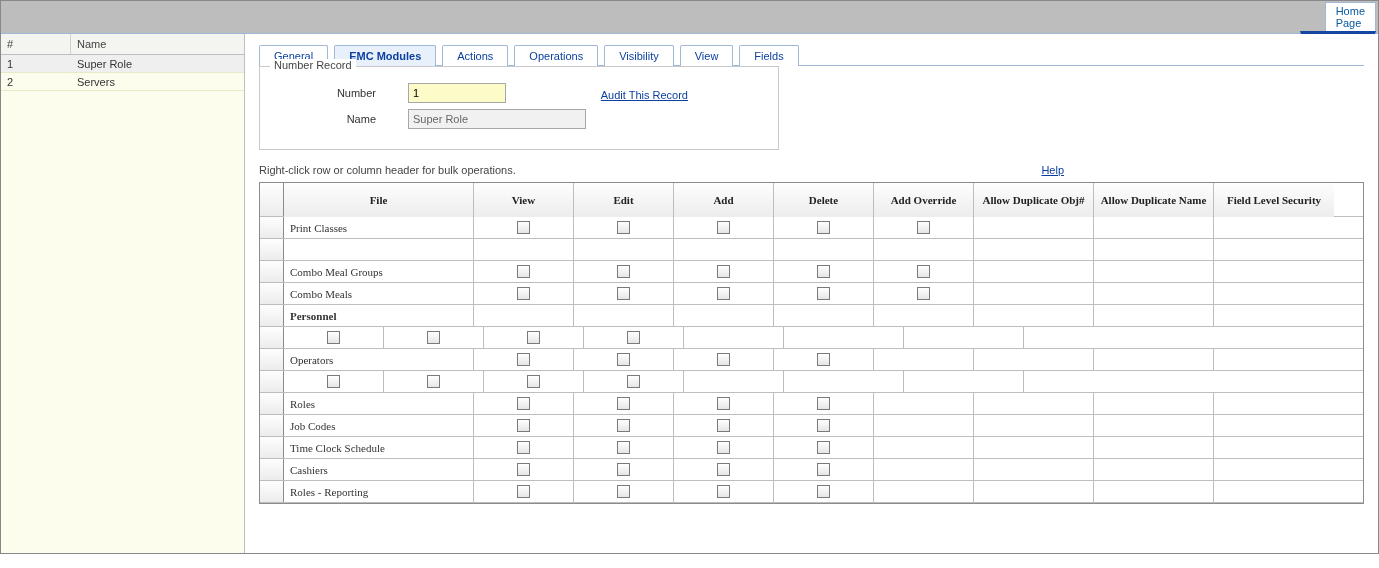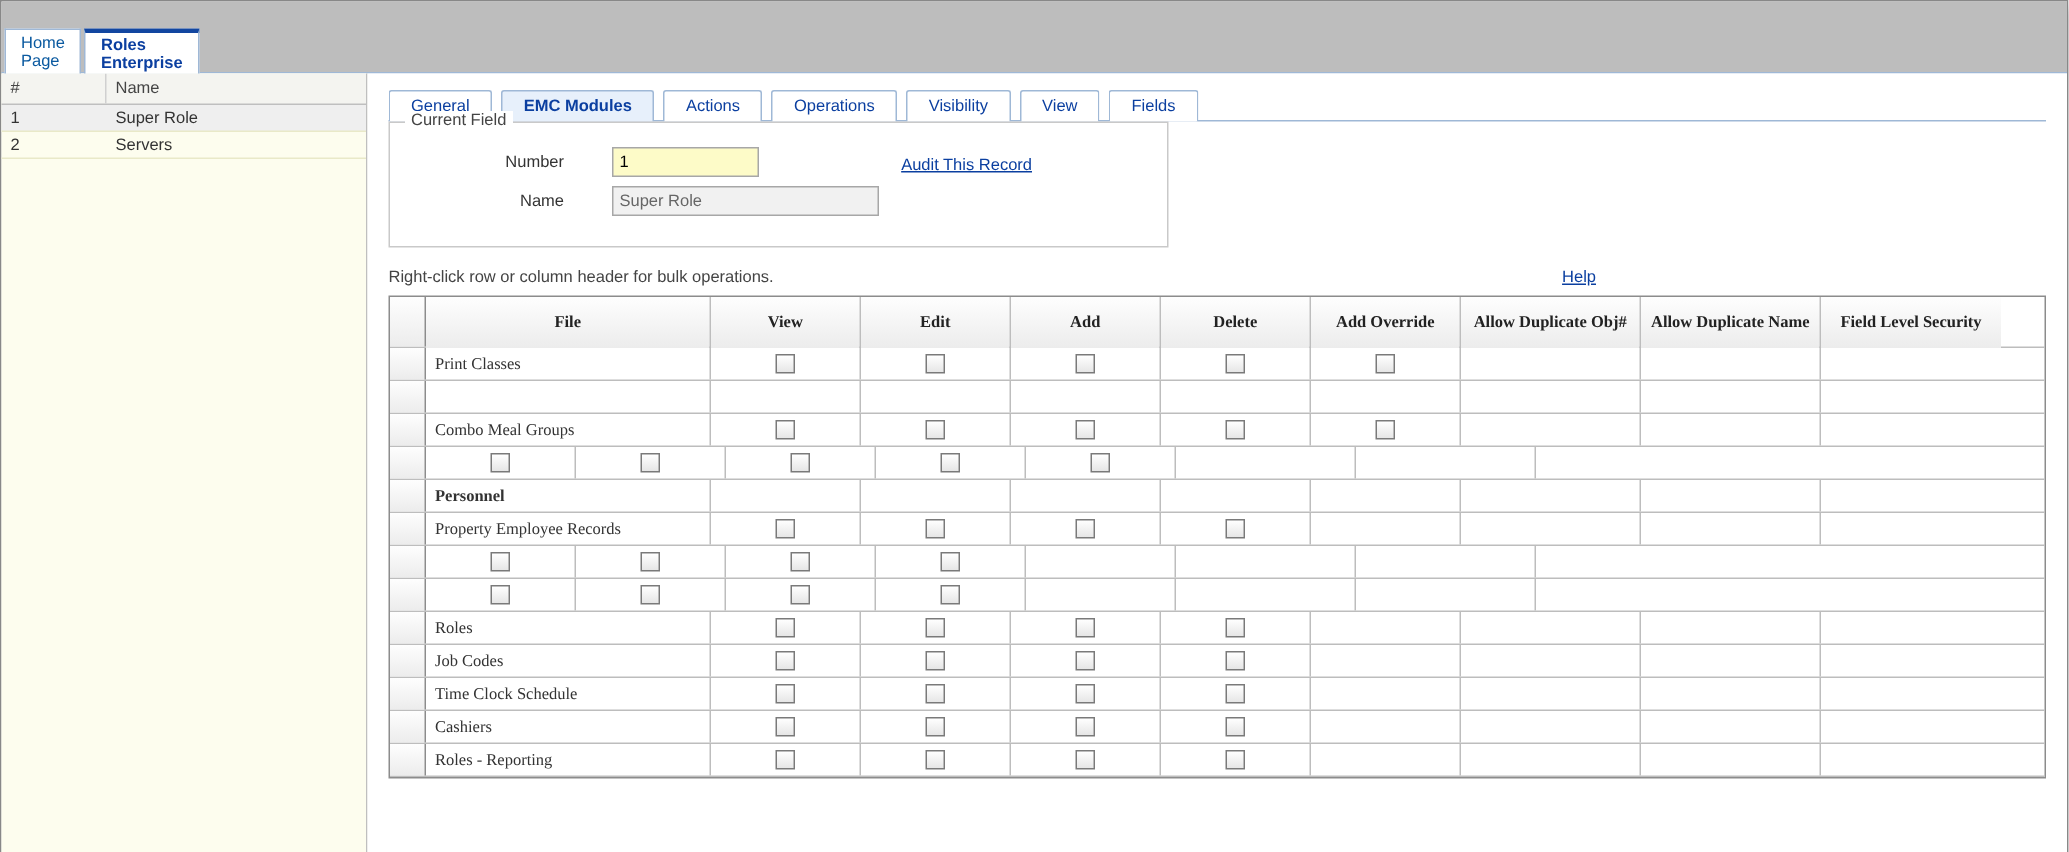--- a/index.html
+++ b/index.html
@@ -15,22 +15,23 @@
     border: 1px solid #888;
     box-shadow: 6px 6px 6px rgba(0,0,0,0.35);
     background: #fff;
     position: relative;
   }
   
   .top-tabstrip {
     display: flex;
     align-items: flex-end;
     background: #bdbdbd;
-    height: 47px;
+    height: 32px;
     padding-left: 2px;
+    flex-direction: column;
   }
   .top-tab {
     background: #fff;
     border: 1px solid #9fb8d6;
     border-bottom: none;
     margin-right: 2px;
     padding: 2px 10px 2px 10px;
     font-size: 11px;
     color: #0b5aa0;
     height: 30px;
@@ -258,21 +259,21 @@
         <div class="mid-tab">General</div>
         <div class="mid-tab active">EMC Modules</div>
         <div class="mid-tab">Actions</div>
         <div class="mid-tab">Operations</div>
         <div class="mid-tab">Visibility</div>
         <div class="mid-tab">View</div>
         <div class="mid-tab">Fields</div>
       </div>
 
       <div class="fieldset">
-        <span class="legend">Current Field</span>
+        <span class="legend">Number Record</span>
         <span class="audit-link">Audit This Record</span>
         <div class="form-row">
           <label>Number</label>
           <input type="text" class="num-input" value="1" style="">
         </div>
         <div class="form-row">
           <label>Name</label>
           <input type="text" class="name-input" readonly="" value="Super Role" style="">
         </div>
       </div>
@@ -347,20 +348,21 @@
               </div>
               <div class="cell c-check center">
                 <span class="cb"></span>
               </div>
               <div class="cell c-wide center"></div>
               <div class="cell c-wide center"></div>
               <div class="cell c-wide center" style="border-right: none;"></div>
             </div>
             <div class="grid-row">
               <div class="rowhead"></div>
+              <div class="cell c-file">Combo Meals</div>
               <div class="cell c-check center">
                 <span class="cb"></span>
               </div>
               <div class="cell c-check center">
                 <span class="cb"></span>
               </div>
               <div class="cell c-check center">
                 <span class="cb"></span>
               </div>
               <div class="cell c-check center">
@@ -380,40 +382,40 @@
               <div class="cell c-check center"></div>
               <div class="cell c-check center"></div>
               <div class="cell c-check center"></div>
               <div class="cell c-check center"></div>
               <div class="cell c-wide center"></div>
               <div class="cell c-wide center"></div>
               <div class="cell c-wide center" style="border-right: none;"></div>
             </div>
             <div class="grid-row">
               <div class="rowhead"></div>
-              <div class="cell c-file">Property Employee Records</div>
-              <div class="cell c-check center">
-                <span class="cb"></span>
-              </div>
-              <div class="cell c-check center">
-                <span class="cb"></span>
-              </div>
-              <div class="cell c-check center">
-                <span class="cb"></span>
-              </div>
-              <div class="cell c-check center">
-                <span class="cb"></span>
-              </div>
-              <div class="cell c-check center"></div>
-              <div class="cell c-wide center"></div>
-              <div class="cell c-wide center"></div>
-              <div class="cell c-wide center" style="border-right: none;"></div>
-            </div>
-            <div class="grid-row">
-              <div class="rowhead"></div>
+              <div class="cell c-check center">
+                <span class="cb"></span>
+              </div>
+              <div class="cell c-check center">
+                <span class="cb"></span>
+              </div>
+              <div class="cell c-check center">
+                <span class="cb"></span>
+              </div>
+              <div class="cell c-check center">
+                <span class="cb"></span>
+              </div>
+              <div class="cell c-check center"></div>
+              <div class="cell c-wide center"></div>
+              <div class="cell c-wide center"></div>
+              <div class="cell c-wide center" style="border-right: none;"></div>
+            </div>
+            <div class="grid-row">
+              <div class="rowhead"></div>
+              <div class="cell c-file">Operators</div>
               <div class="cell c-check center">
                 <span class="cb"></span>
               </div>
               <div class="cell c-check center">
                 <span class="cb"></span>
               </div>
               <div class="cell c-check center">
                 <span class="cb"></span>
               </div>
               <div class="cell c-check center">

